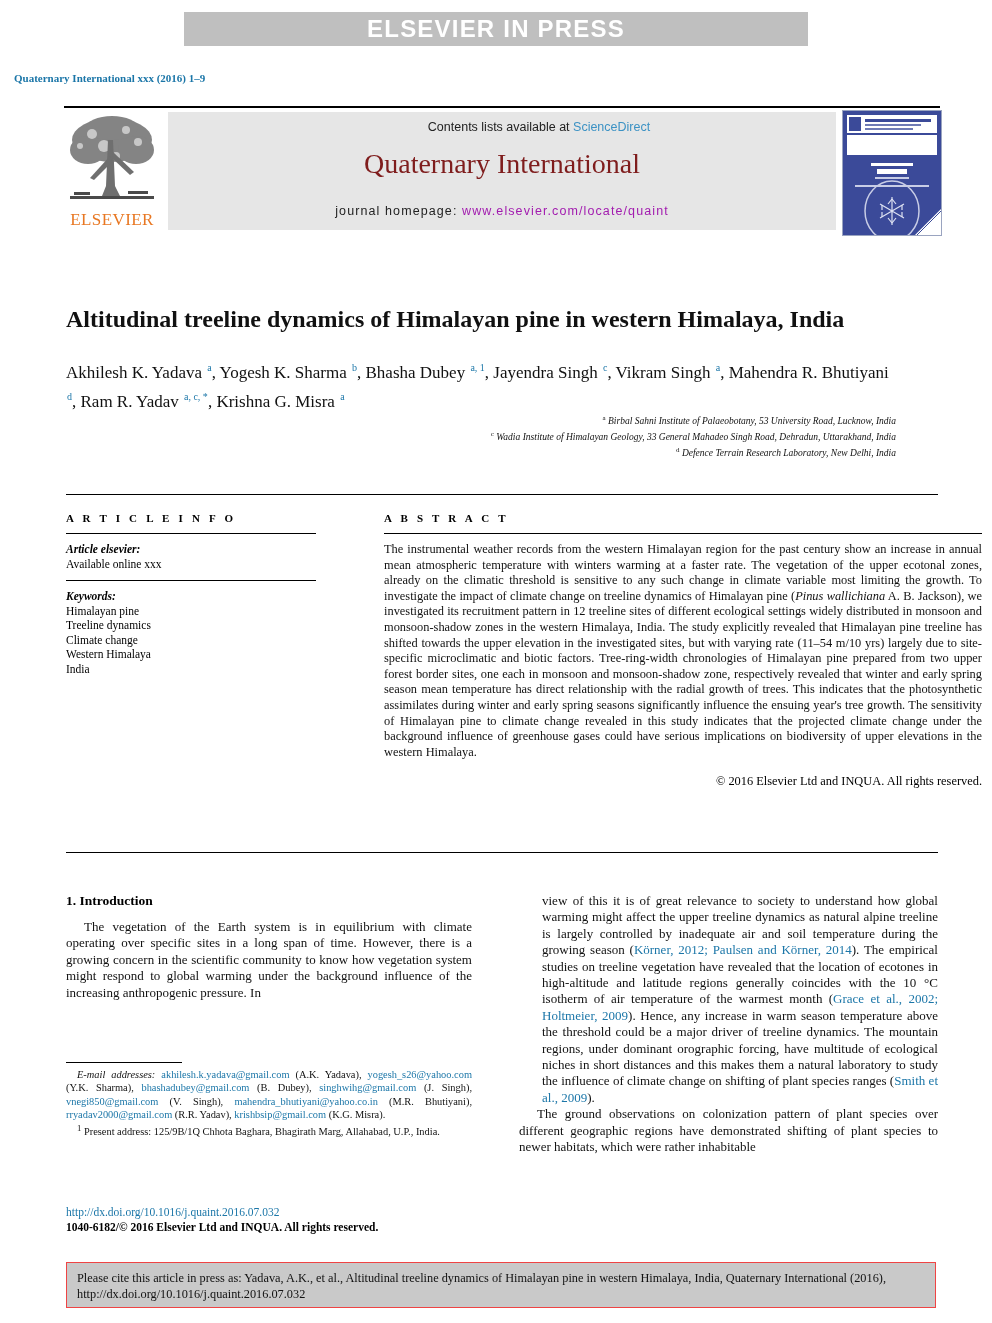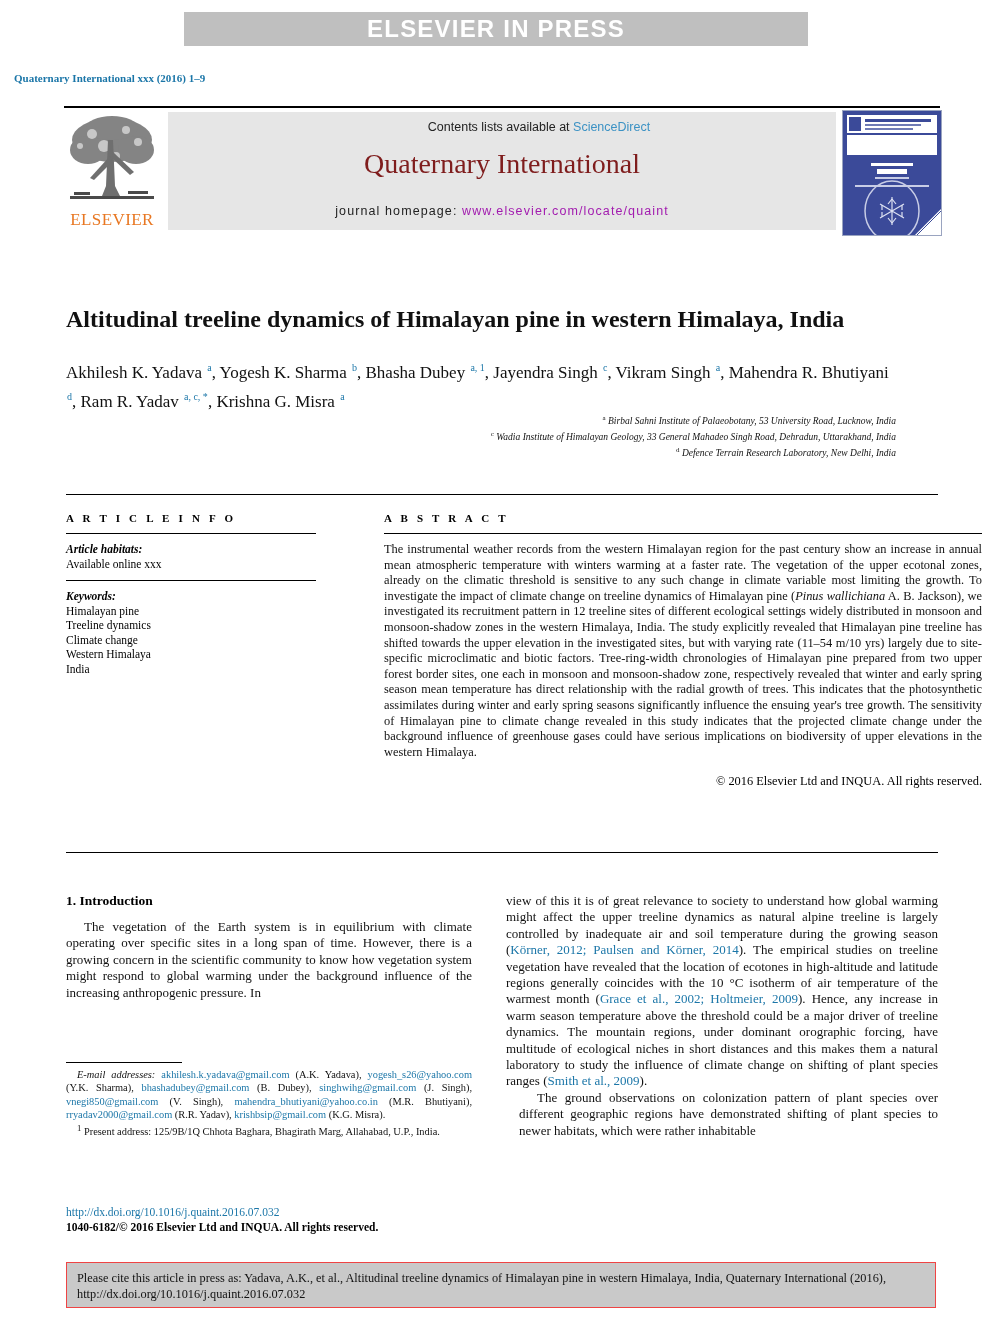--- a/index.html
+++ b/index.html
@@ -275,21 +275,21 @@
     margin: 0 0 10px 0;
   }
   .body-p {
     font-size: 13px;
     line-height: 16.4px;
     text-align: justify;
     margin: 0;
     text-indent: 18px;
     color: #111;
   }
-  .body-p.noindent { text-indent: 0; }
+  .body-p.noindent { text-indent: 0; margin-left: 36px; }
   .body-p + .body-p { margin-top: 0; margin-left: 13px; }
   .cite { color: #1b76a8; }
 
   
   .footnote-rule {
     position: absolute;
     left: 66px;
     top: 1062px;
     width: 116px;
     height: 1px;
@@ -423,21 +423,21 @@
   <div><sup>c</sup> <span>Wadia Institute of Himalayan Geology, 33 General Mahadeo Singh Road, Dehradun, Uttarakhand, India</span></div>
   <div><sup>d</sup> <span>Defence Terrain Research Laboratory, New Delhi, India</span></div>
 </div>
 
 <div class="info-rule-top"></div>
 
 <div class="info-col">
   <div class="sec-head">A R T I C L E   I N F O</div>
   <div class="hr-thin"></div>
   <div class="info-body">
-    <div class="it">Article habitats:</div>
+    <div class="it">Article elsevier:</div>
     <div>Available online xxx</div>
   </div>
   <div class="hr-thin"></div>
   <div class="info-body kw-block">
     <div class="it">Keywords:</div>
     <div>Himalayan pine</div>
     <div>Treeline dynamics</div>
     <div>Climate change</div>
     <div>Western Himalaya</div>
     <div>India</div>

